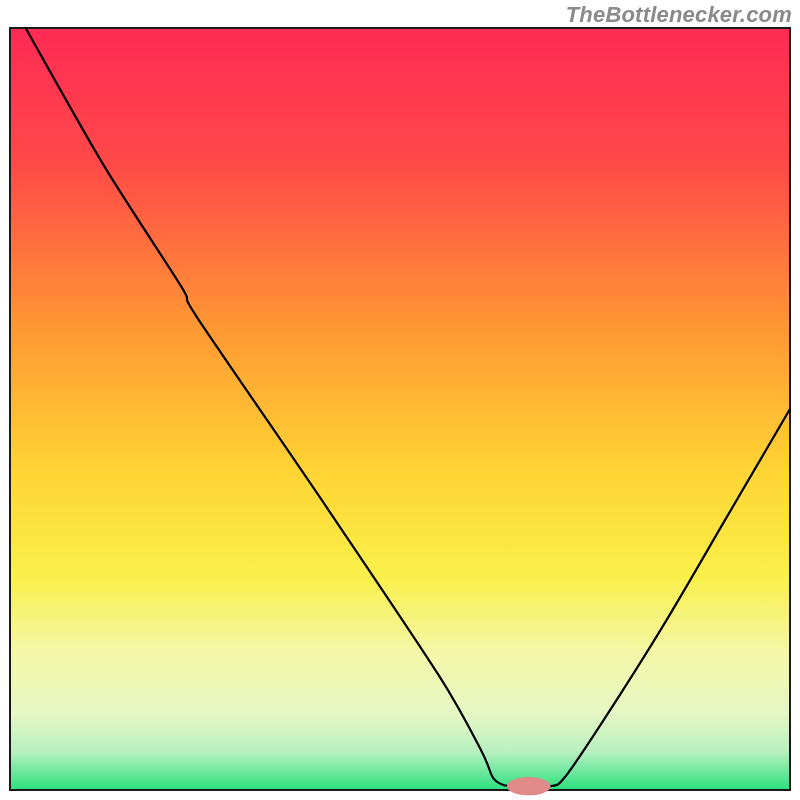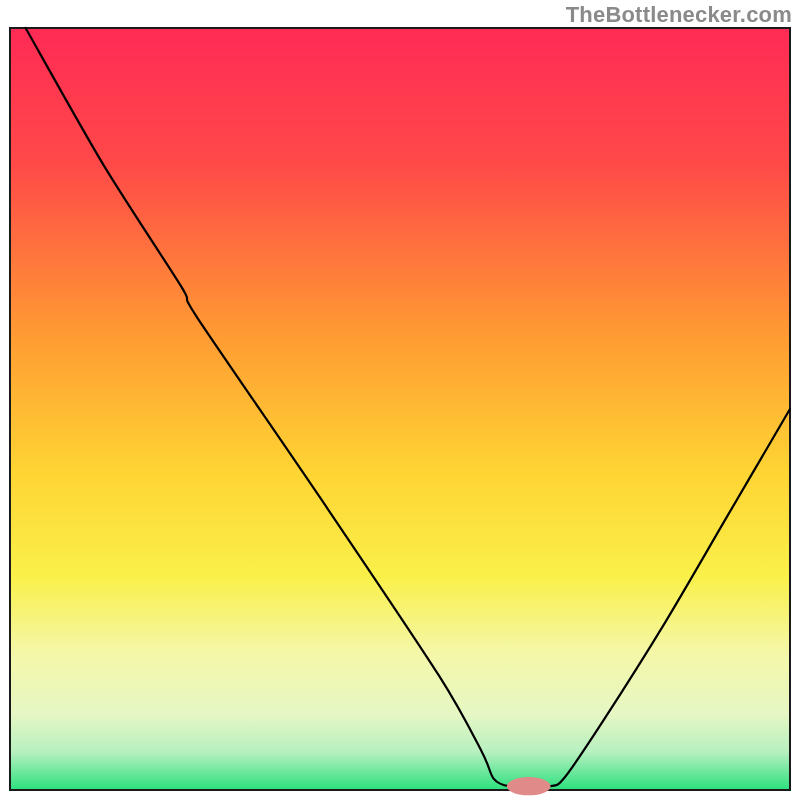--- a/index.html
+++ b/index.html
@@ -7,20 +7,21 @@
     padding: 0;
     width: 800px;
     height: 800px;
     background: #ffffff;
     overflow: hidden;
   }
   .chart-container {
     position: relative;
     width: 800px;
     height: 800px;
+    font-style: italic;
   }
   .attribution {
     position: absolute;
     top: 2px;
     right: 8px;
     font-family: Arial, Helvetica, sans-serif;
     font-size: 22px;
     font-weight: 600;
     color: #8a8a8a;
     letter-spacing: 0.2px;

